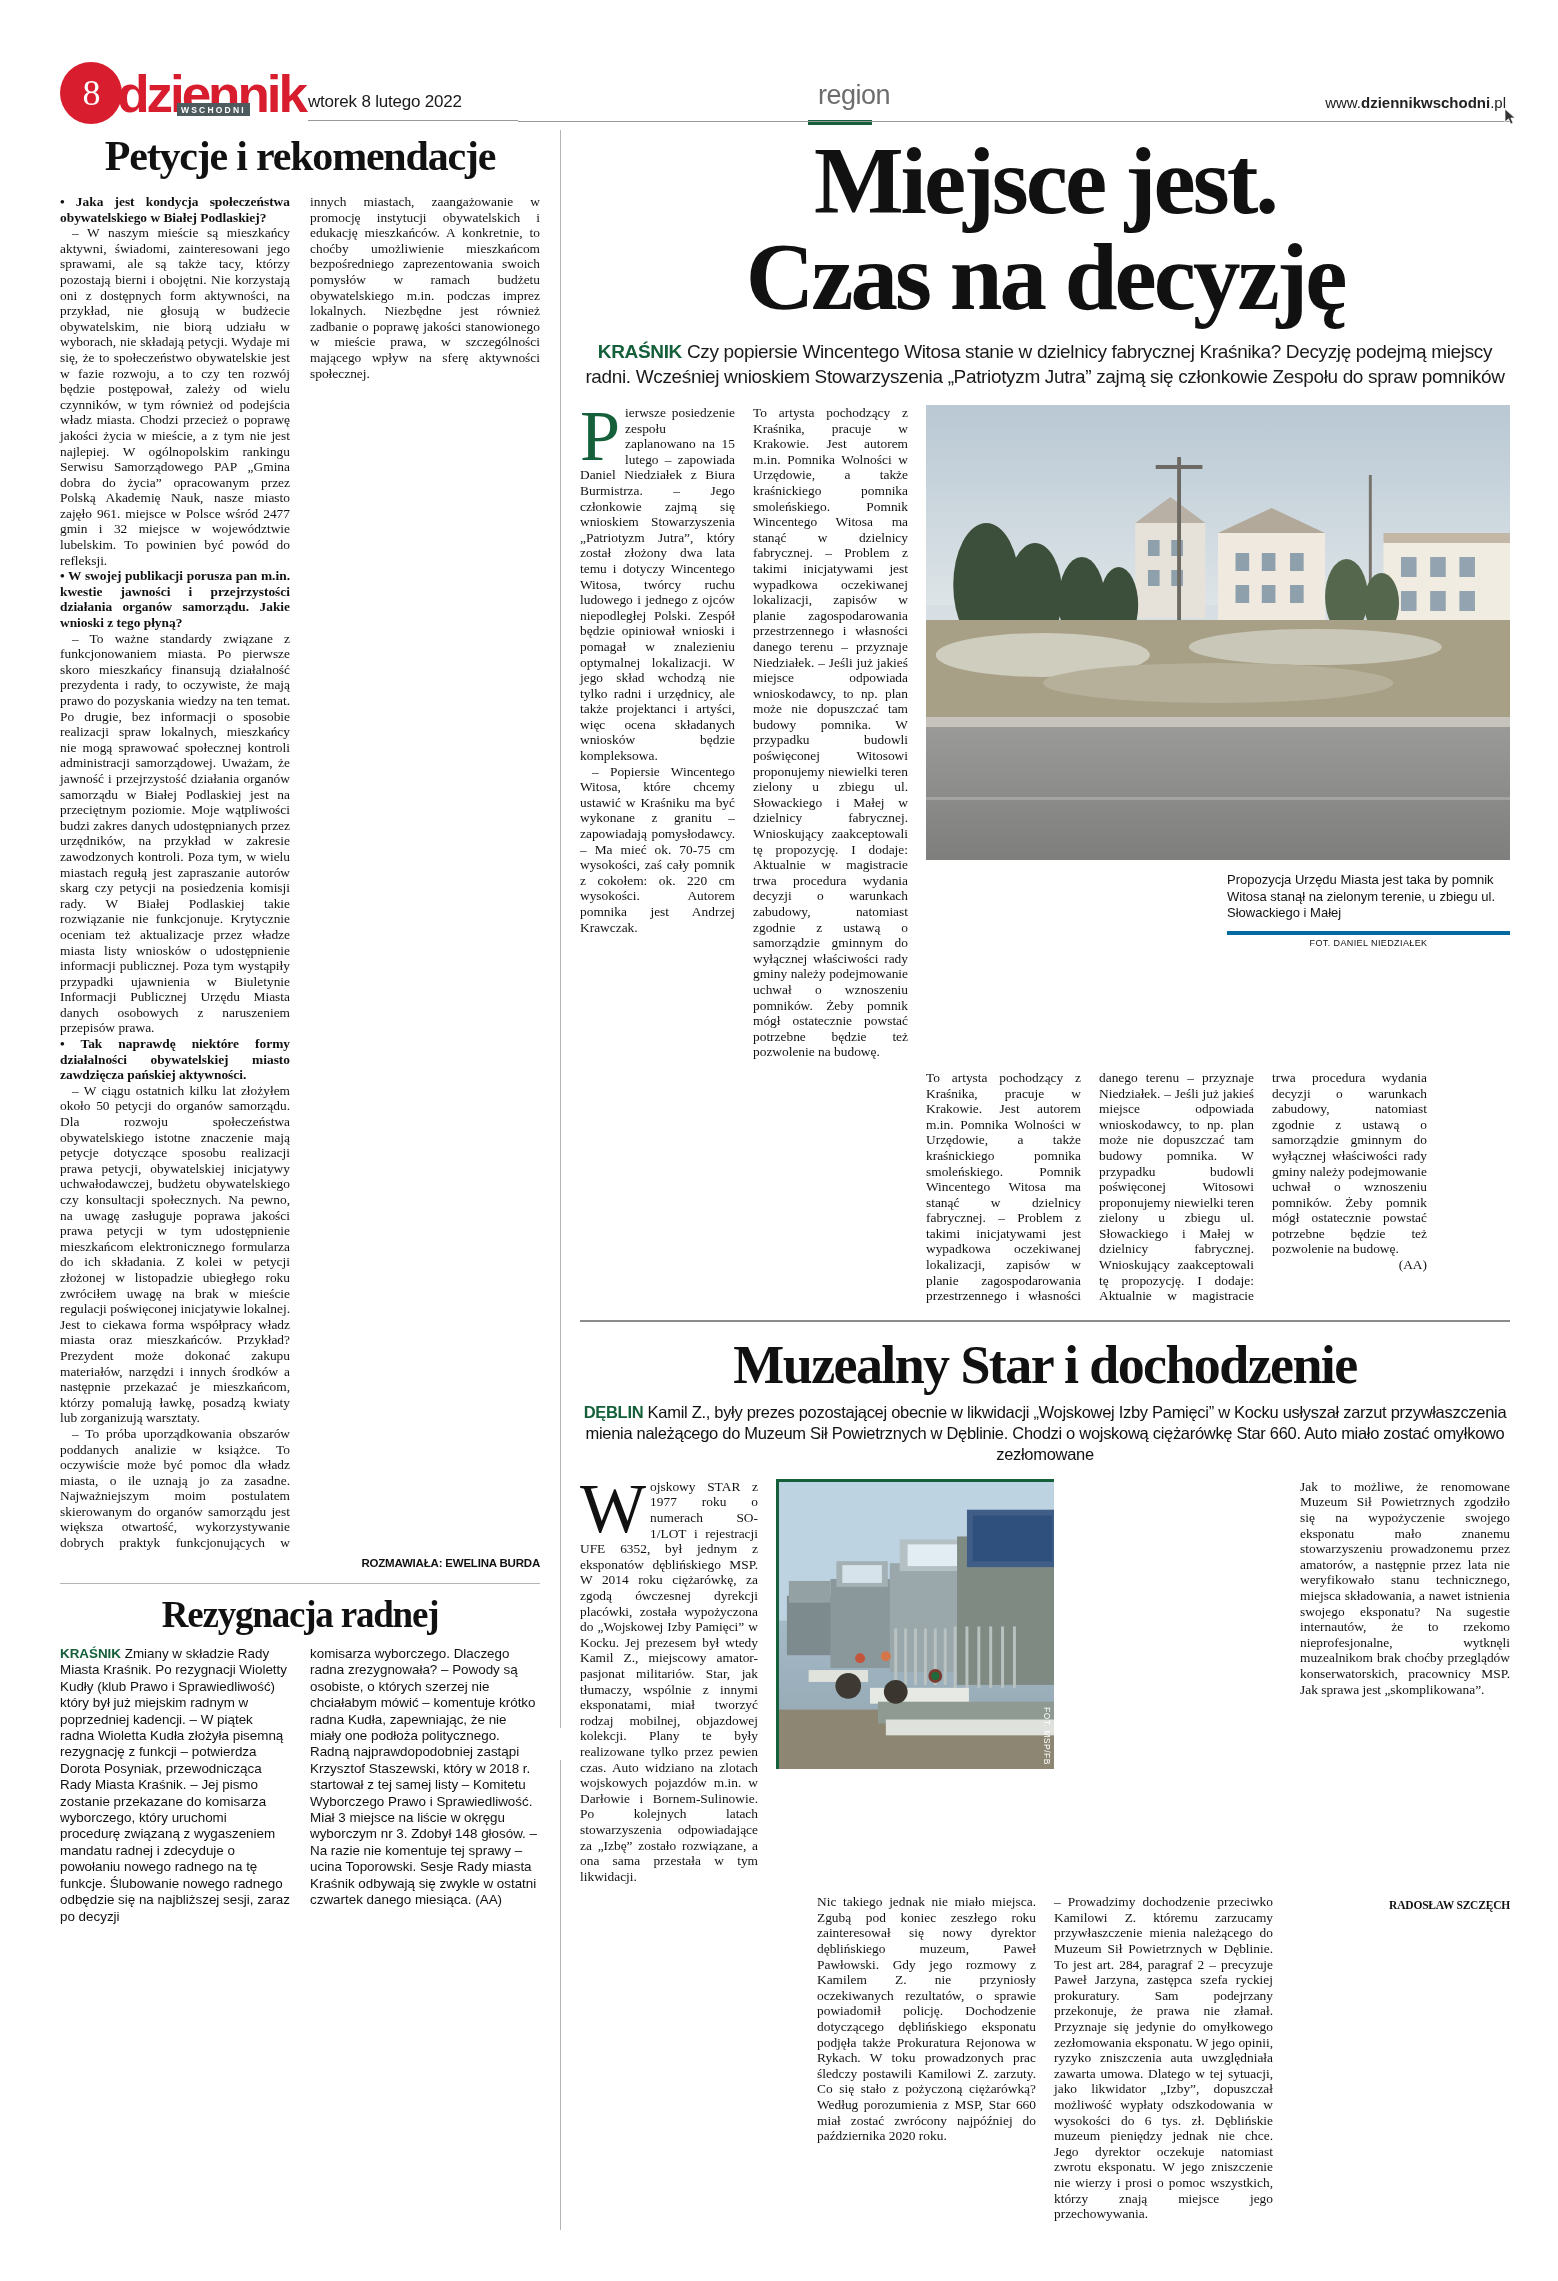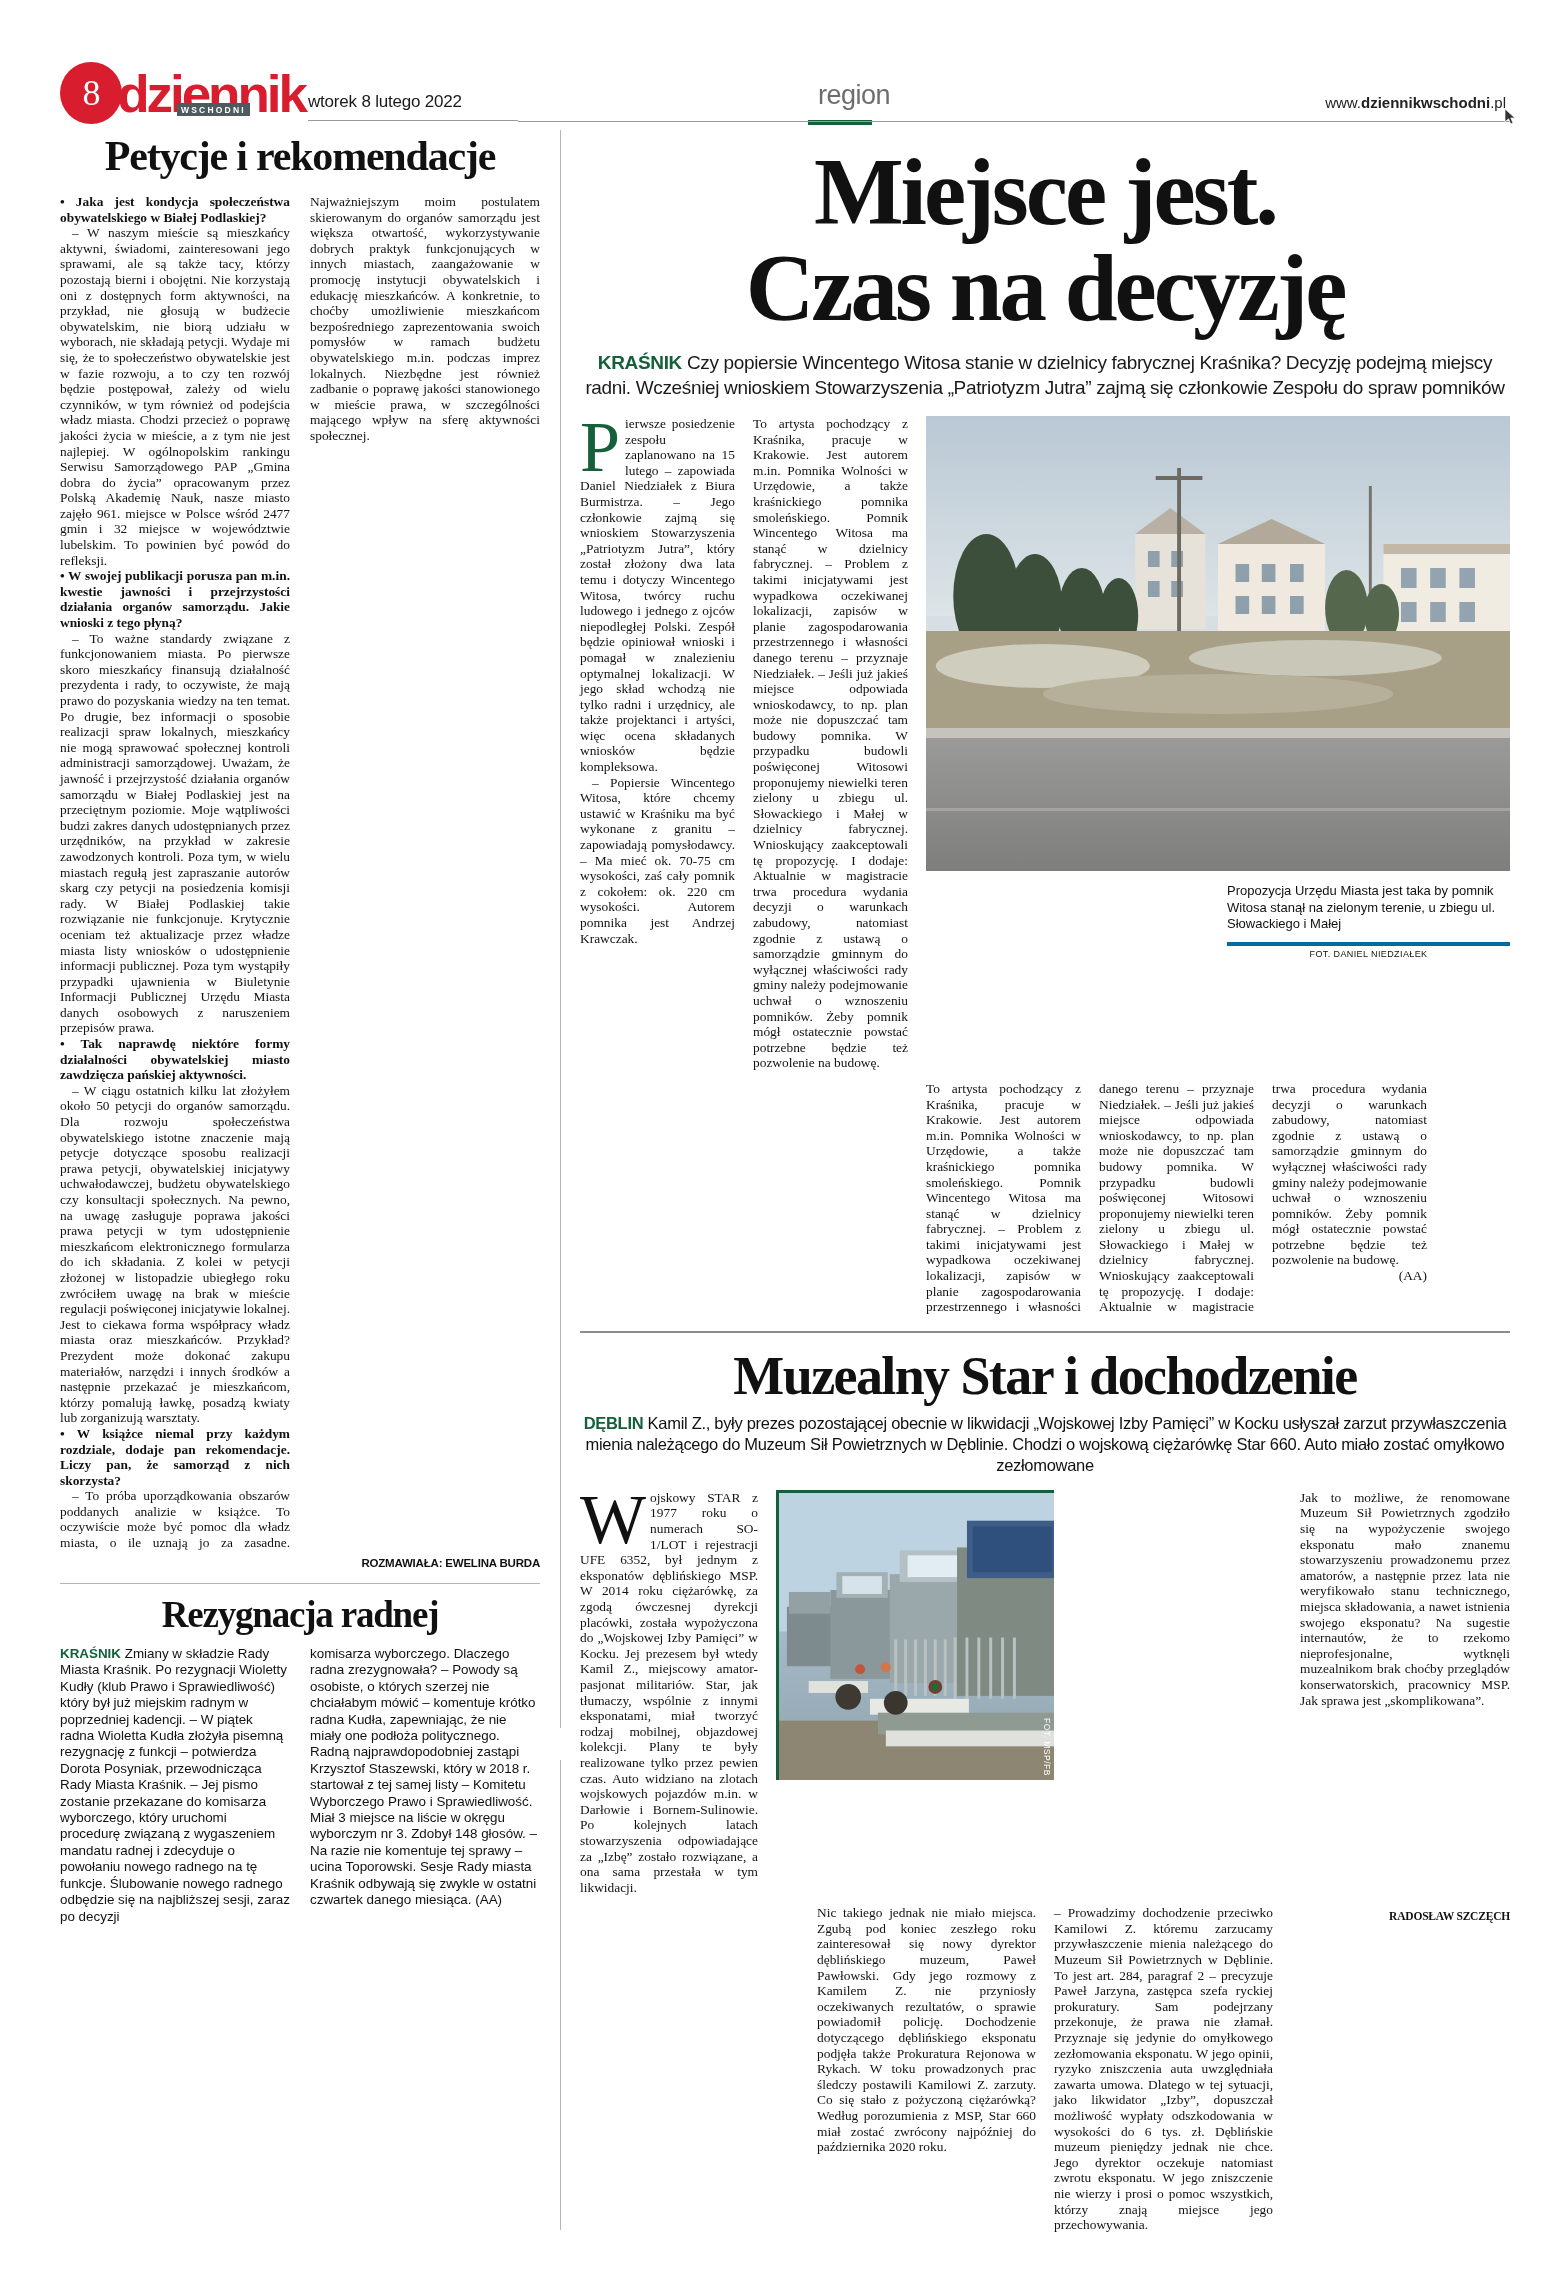--- a/index.html
+++ b/index.html
@@ -93,21 +93,21 @@
   .byline-credit {
     text-align: right; font-family: "Liberation Sans", sans-serif;
     font-size: 11.5px; font-weight: 700; letter-spacing: -0.2px; margin-top: 3px;
   }
 
   
   .rule-h { height: 1px; background: #b4b4b4; }
   .h-rezygnacja { font-size: 37px; line-height: 42px; text-align: center; margin-top: 10px; }
 
   
-  .main { position: absolute; left: 580px; top: 144px; width: 930px; }
+  .main { position: absolute; left: 580px; top: 133px; width: 930px; }
   .h-miejsce {
     font-family: "Liberation Serif", serif; font-weight: 700;
     font-size: 95px; line-height: 96px; letter-spacing: -3px;
     text-align: center; color: #111;
   }
   .h-miejsce .l2 { display: block; }
   .deck-main {
     margin-top: 14px; text-align: center;
     font-size: 19px; line-height: 25px; letter-spacing: -0.35px; color: #1a1a1a;
   }
@@ -205,21 +205,20 @@
 
   <div class="left-rail">
     <h1 class="headline-serif h-petycje">Petycje i rekomendacje</h1>
     <div class="cols2" style="height:1360px">
       <p class="q">• Jaka jest kondycja społeczeństwa obywatelskiego w Białej Podlaskiej?</p>
       <p>– W naszym mieście są mieszkańcy aktywni, świadomi, zainteresowani jego sprawami, ale są także tacy, którzy pozostają bierni i obojętni. Nie korzystają oni z dostępnych form aktywności, na przykład, nie głosują w budżecie obywatelskim, nie biorą udziału w wyborach, nie składają petycji. Wydaje mi się, że to społeczeństwo obywatelskie jest w fazie rozwoju, a to czy ten rozwój będzie postępował, zależy od wielu czynników, w tym również od podejścia władz miasta. Chodzi przecież o poprawę jakości życia w mieście, a z tym nie jest najlepiej. W ogólnopolskim rankingu Serwisu Samorządowego PAP „Gmina dobra do życia” opracowanym przez Polską Akademię Nauk, nasze miasto zajęło 961. miejsce w Polsce wśród 2477 gmin i 32 miejsce w województwie lubelskim. To powinien być powód do refleksji.</p>
       <p class="q">• W swojej publikacji porusza pan m.in. kwestie jawności i przejrzystości działania organów samorządu. Jakie wnioski z tego płyną?</p>
       <p>– To ważne standardy związane z funkcjonowaniem miasta. Po pierwsze skoro mieszkańcy finansują działalność prezydenta i rady, to oczywiste, że mają prawo do pozyskania wiedzy na ten temat. Po drugie, bez informacji o sposobie realizacji spraw lokalnych, mieszkańcy nie mogą sprawować społecznej kontroli administracji samorządowej. Uważam, że jawność i przejrzystość działania organów samorządu w Białej Podlaskiej jest na przeciętnym poziomie. Moje wątpliwości budzi zakres danych udostępnianych przez urzędników, na przykład w zakresie zawodzonych kontroli. Poza tym, w wielu miastach regułą jest zapraszanie autorów skarg czy petycji na posiedzenia komisji rady. W Białej Podlaskiej takie rozwiązanie nie funkcjonuje. Krytycznie oceniam też aktualizacje przez władze miasta listy wniosków o udostępnienie informacji publicznej. Poza tym wystąpiły przypadki ujawnienia w Biuletynie Informacji Publicznej Urzędu Miasta danych osobowych z naruszeniem przepisów prawa.</p>
       <p class="q">• Tak naprawdę niektóre formy działalności obywatelskiej miasto zawdzięcza pańskiej aktywności.</p>
       <p>– W ciągu ostatnich kilku lat złożyłem około 50 petycji do organów samorządu. Dla rozwoju społeczeństwa obywatelskiego istotne znaczenie mają petycje dotyczące sposobu realizacji prawa petycji, obywatelskiej inicjatywy uchwałodawczej, budżetu obywatelskiego czy konsultacji społecznych. Na pewno, na uwagę zasługuje poprawa jakości prawa petycji w tym udostępnienie mieszkańcom elektronicznego formularza do ich składania. Z kolei w petycji złożonej w listopadzie ubiegłego roku zwróciłem uwagę na brak w mieście regulacji poświęconej inicjatywie lokalnej. Jest to ciekawa forma współpracy władz miasta oraz mieszkańców. Przykład? Prezydent może dokonać zakupu materiałów, narzędzi i innych środków a następnie przekazać je mieszkańcom, którzy pomalują ławkę, posadzą kwiaty lub zorganizują warsztaty.</p>
-      <p class="q">• W książce niemal przy każdym rozdziale, dodaje pan rekomendacje. Liczy pan, że samorząd z nich skorzysta?</p>
       <p>– To próba uporządkowania obszarów poddanych analizie w książce. To oczywiście może być pomoc dla władz miasta, o ile uznają jo za zasadne. Najważniejszym moim postulatem skierowanym do organów samorządu jest większa otwartość, wykorzystywanie dobrych praktyk funkcjonujących w innych miastach, zaangażowanie w promocję instytucji obywatelskich i edukację mieszkańców. A konkretnie, to choćby umożliwienie mieszkańcom bezpośredniego zaprezentowania swoich pomysłów w ramach budżetu obywatelskiego m.in. podczas imprez lokalnych. Niezbędne jest również zadbanie o poprawę jakości stanowionego w mieście prawa, w szczególności mającego wpływ na sferę aktywności społecznej.</p>
     </div>
     <div class="byline-credit">ROZMAWIAŁA: EWELINA BURDA</div>
 
     <div style="margin-top:14px">
       <div class="rule-h"></div>
       <h2 class="headline-serif h-rezygnacja">Rezygnacja radnej</h2>
       <div style="display:grid;grid-template-columns:1fr 1fr;column-gap:20px;margin-top:10px">
         <div style="font-size:13.4px;line-height:16.4px;text-align:left">
           <span class="kicker-green">KRAŚNIK</span>

